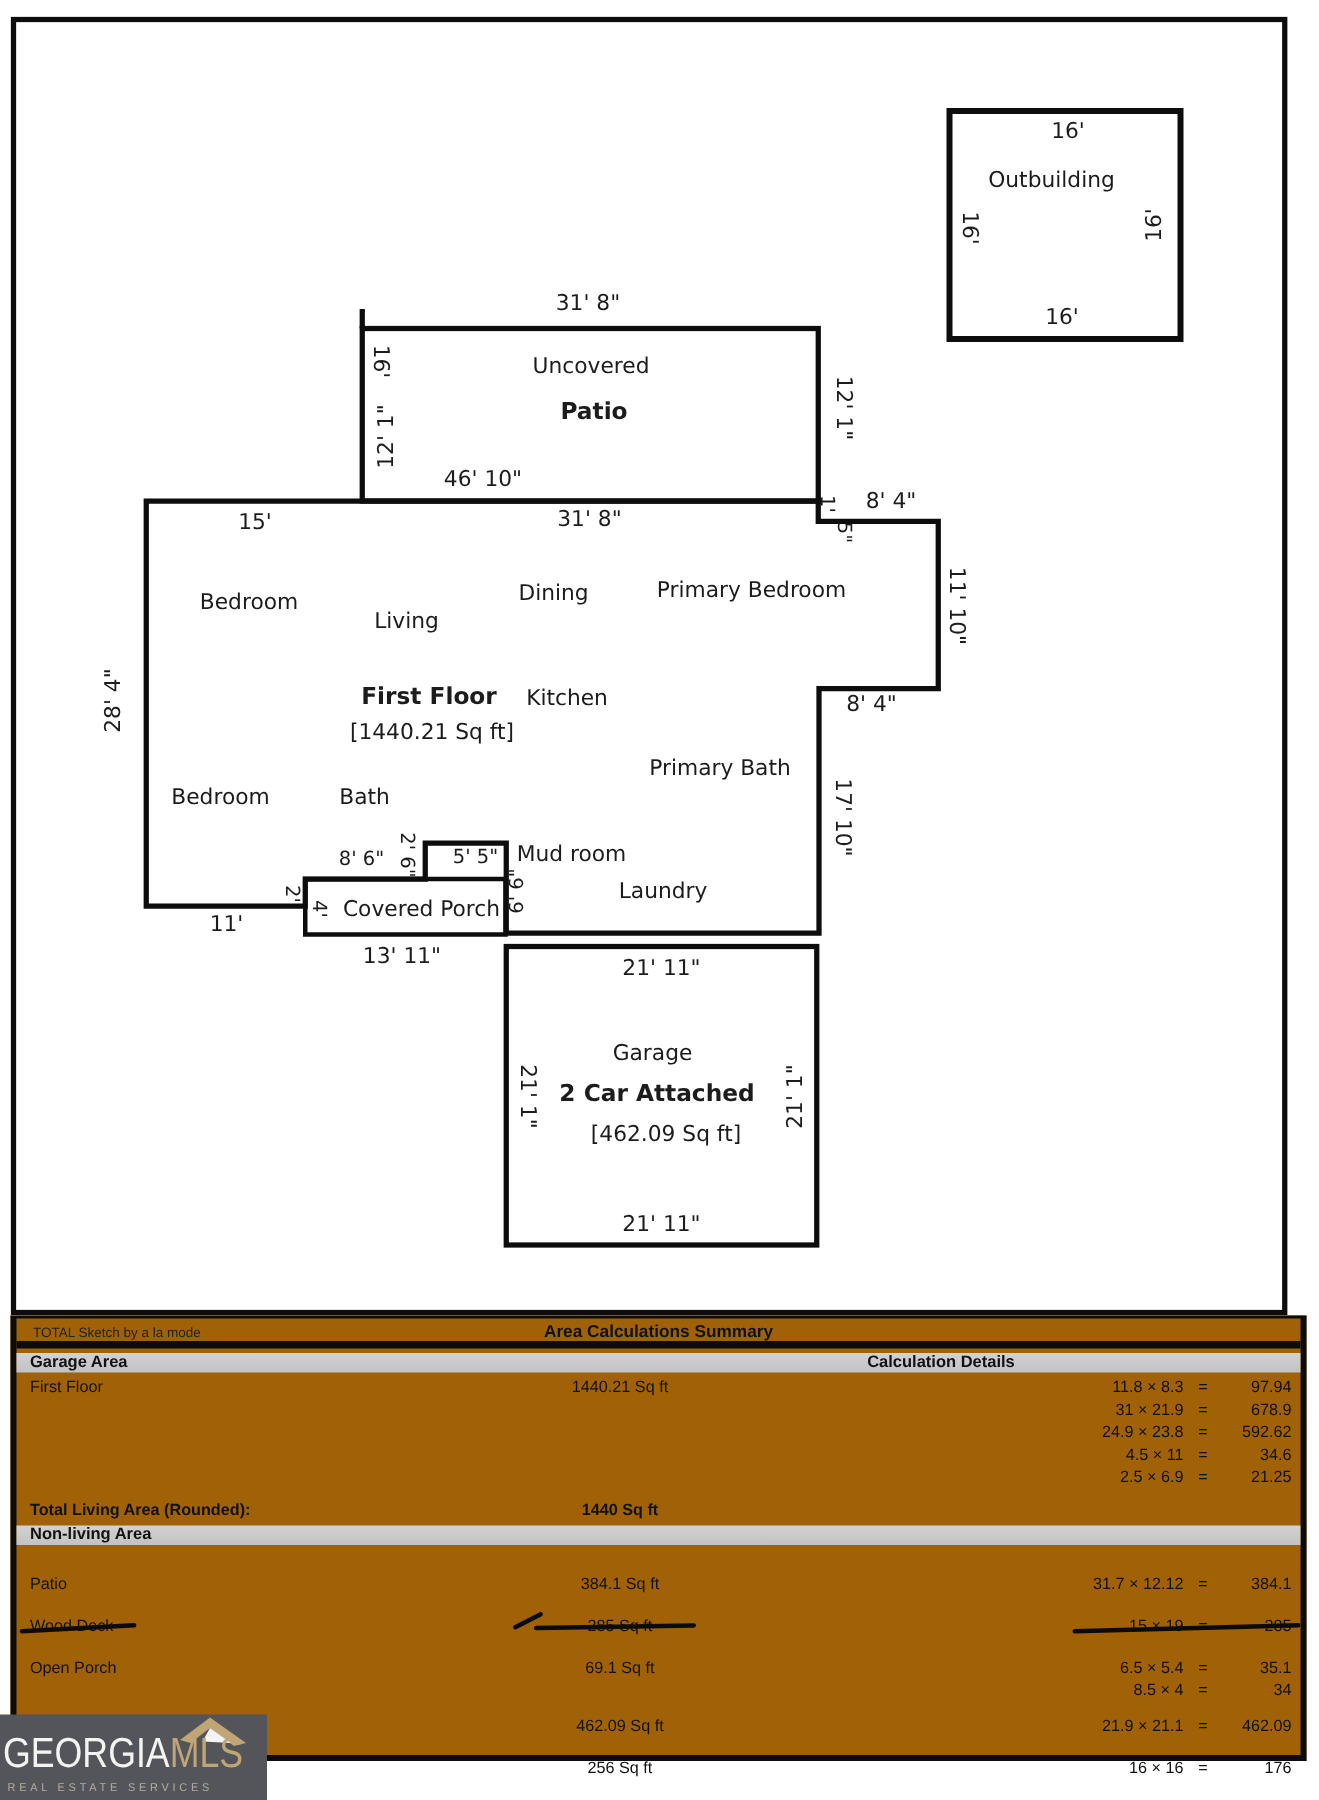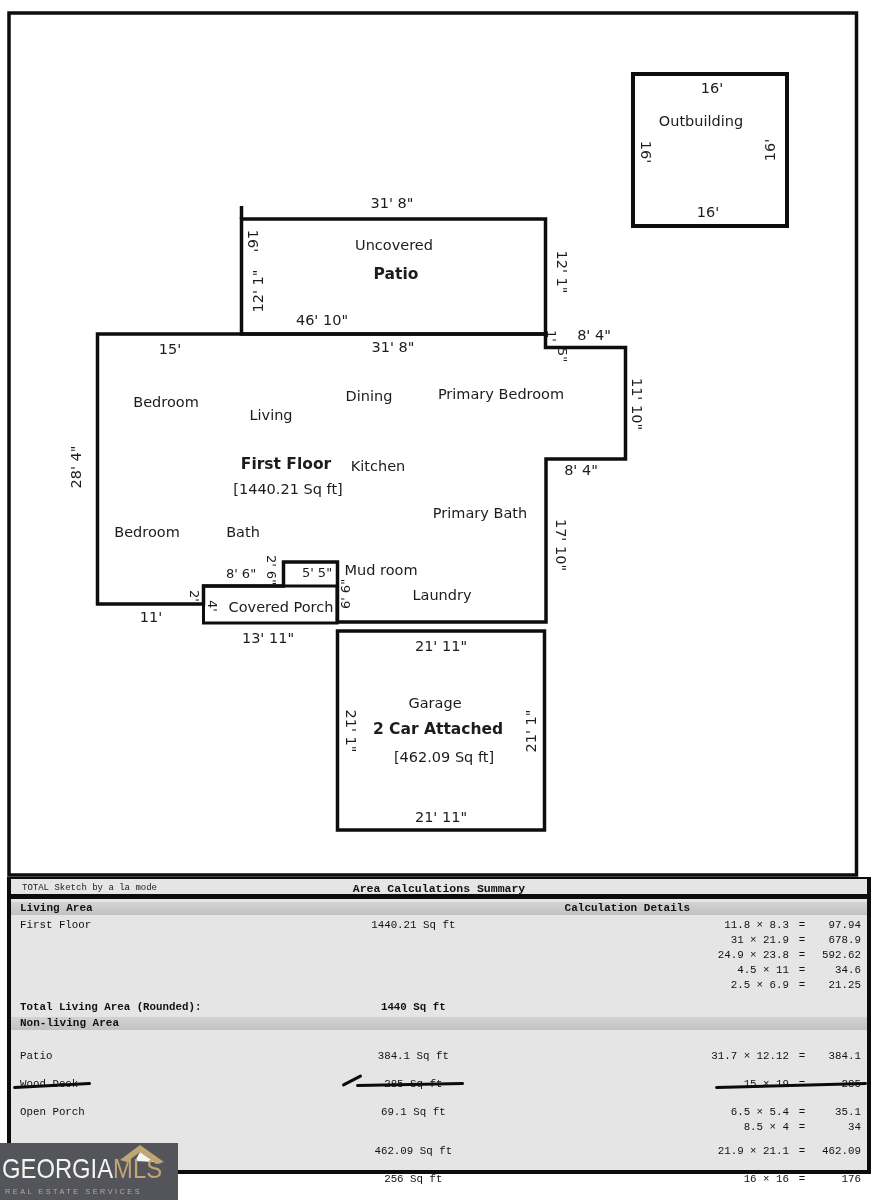--- a/index.html
+++ b/index.html
@@ -8,21 +8,21 @@
   
   .plan{position:absolute;left:0;top:0;width:879px;height:877px;}
   .plan svg{position:absolute;left:0;top:0;}
   .plan-label{position:absolute;white-space:nowrap;font-size:14.5px;color:#1c1c1c;
               transform:translate(-50%,-50%);line-height:1;}
   .plan-label.b{font-weight:bold;font-size:15.5px;}
   .plan-label.sm{font-size:13px;}
   
   .calc-table{position:absolute;left:7px;top:877px;width:864px;height:297px;
               box-sizing:border-box;border:4px solid #0c0c0c;border-top-width:2px;
-              font-family:Liberation Mono, monospace;color:#111;background:#e5e5e5;}
+              font-family:Liberation Sans, sans-serif;color:#111;background:#a16207;}
   .credit-row{position:relative;height:15px;border-bottom:5px solid #0c0c0c;}
   .credit{position:absolute;left:11px;top:4px;font-size:9px;color:#222;}
   .tbl-title{position:absolute;left:50%;top:3px;transform:translateX(-50%);
              font-size:11.5px;font-weight:bold;}
   .band{position:relative;height:13px;line-height:13px;background:#c9c9c9;
         background:linear-gradient(#d2d2d2,#c2c2c2);font-size:11px;font-weight:bold;}
   .band.first{margin-top:3px;}
   .band .bl{position:absolute;left:9px;}
   .band .bc{position:absolute;left:72%;transform:translateX(-50%);}
   #table-rows{position:relative;margin-top:3px;}
@@ -128,21 +128,21 @@
         <div class="plan-label" style="left: 441px; top: 817px;">21' 11"</div>
       </div>
   </div>
 
   <div class="calc-table">
     <div class="credit-row">
       <span class="credit">TOTAL Sketch by a la mode</span>
       <span class="tbl-title">Area Calculations Summary</span>
     </div>
     <div class="band first">
-      <span class="bl">Living Area</span>
+      <span class="bl">Garage Area</span>
       <span class="bc">Calculation Details</span>
     </div>
     <div id="table-rows">
         <div class="trow" id="row-first-floor">
           <span class="lbl">First Floor</span>
           <span class="area">1440.21 Sq ft</span>
           <div class="calcs">
             <div class="calc-line">
               <span class="expr">11.8 × 8.3</span>
               <span class="eq">=</span>

